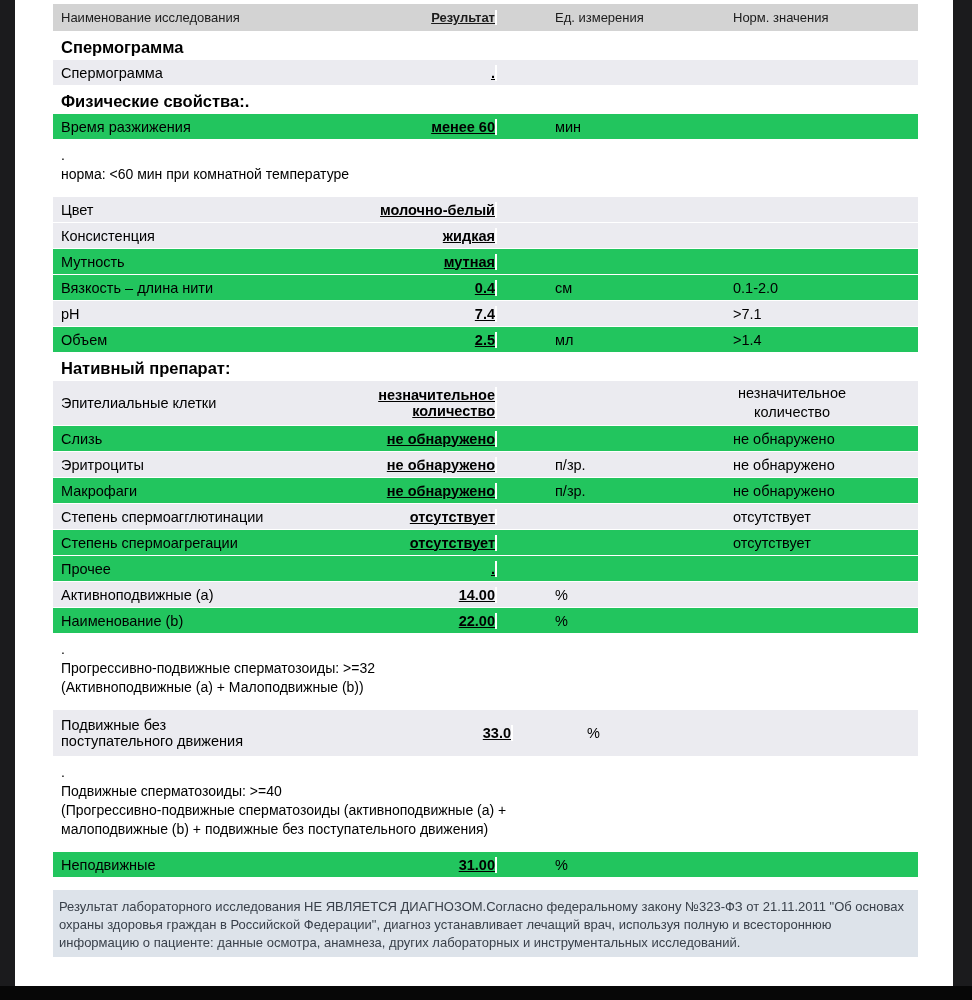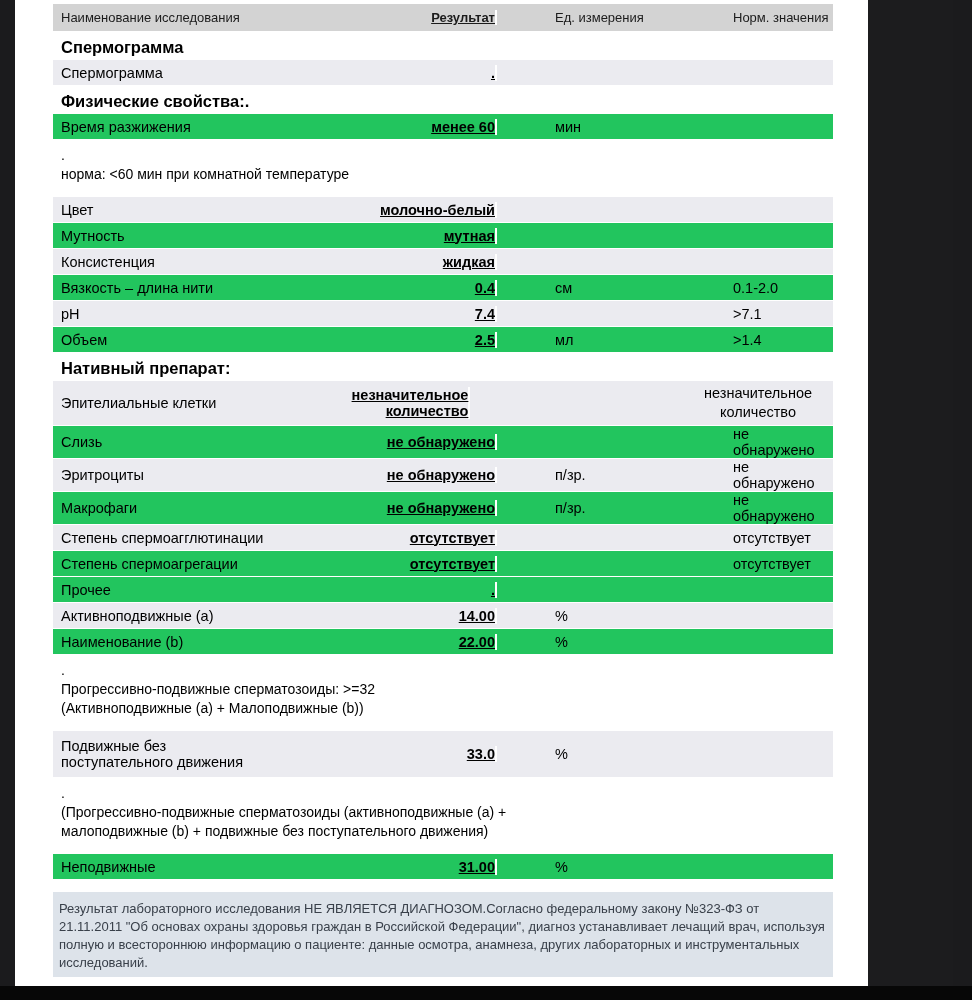--- a/index.html
+++ b/index.html
@@ -8,21 +8,21 @@
     position: relative;
     background: #1c1c1e;
     font-family: "Liberation Sans", "DejaVu Sans", sans-serif;
     color: #000;
     overflow: hidden;
   }
   .frame-left  { position:absolute; left:0;   top:0; width:15px; height:1000px; background:#1b1b1d; }
   .frame-right { position:absolute; right:0;  top:0; width:19px; height:1000px; background:#1b1b1d; }
   .page {
     position: absolute; left: 15px; top: 0;
-    width: 853px; height: 986px;
+    width: 938px; height: 986px;
     background: #ffffff;
     overflow: hidden;
   }
   .content { padding: 4px 35px 0 38px; }
 
   
   .thead {
     display: flex; align-items: center;
     min-height: 27px;
     background: #d3d3d3;
@@ -37,21 +37,21 @@
 
   .row {
     display: flex; align-items: center;
     min-height: 25px;
     margin-top: 1px;
     font-size: 14.5px;
     background: #22c55e;
   }
   .row.shaded { background: #ebebf0; }
   .row .cell-result { font-weight: bold; }
-  .row.tall { min-height: 46px; }
+  .row.tall { min-height: 46px; gap: 16px; }
   .row .cell-norm.norm-center { flex: 0 0 150px; margin-left: 42px; text-align: center; line-height: 19px; padding: 3px 0; }
 
   .section-title {
     font-size: 16.5px; font-weight: bold;
     padding-left: 8px;
     margin: 6px 0 3px;
     line-height: 20px;
   }
   .note {
     margin: 7px 0 13px;
@@ -107,29 +107,29 @@
         <div class="note">
           <div class="note-line">.</div>
           <div class="note-line">норма: &lt;60 мин при комнатной температуре</div>
         </div>
         <div class="row shaded">
     <div class="cell-name">Цвет</div>
     <div class="cell-result">молочно-белый</div>
     <div class="cell-unit"></div>
     <div class="cell-norm"></div>
   </div>
+        <div class="row shaded">
+    <div class="cell-name">Консистенция</div>
+    <div class="cell-result">жидкая</div>
+    <div class="cell-unit"></div>
+    <div class="cell-norm"></div>
+  </div>
         <div class="row">
     <div class="cell-name">Мутность</div>
     <div class="cell-result">мутная</div>
-    <div class="cell-unit"></div>
-    <div class="cell-norm"></div>
-  </div>
-        <div class="row shaded">
-    <div class="cell-name">Консистенция</div>
-    <div class="cell-result">жидкая</div>
     <div class="cell-unit"></div>
     <div class="cell-norm"></div>
   </div>
         <div class="row">
     <div class="cell-name">Вязкость – длина нити</div>
     <div class="cell-result">0.4</div>
     <div class="cell-unit">см</div>
     <div class="cell-norm">0.1-2.0</div>
   </div>
         <div class="row shaded">
@@ -206,20 +206,21 @@
         </div>
         <div class="row shaded tall">
     <div class="cell-name">Подвижные без
 поступательного движения</div>
     <div class="cell-result">33.0</div>
     <div class="cell-unit">%</div>
     <div class="cell-norm"></div>
   </div>
         <div class="note">
           <div class="note-line">.</div>
+          <div class="note-line">Подвижные сперматозоиды: &gt;=40</div>
           <div class="note-line">(Прогрессивно-подвижные сперматозоиды (активноподвижные (a) +</div>
           <div class="note-line">малоподвижные (b) + подвижные без поступательного движения)</div>
         </div>
         <div class="row">
     <div class="cell-name">Неподвижные</div>
     <div class="cell-result">31.00</div>
     <div class="cell-unit">%</div>
     <div class="cell-norm"></div>
   </div>
       </div>

